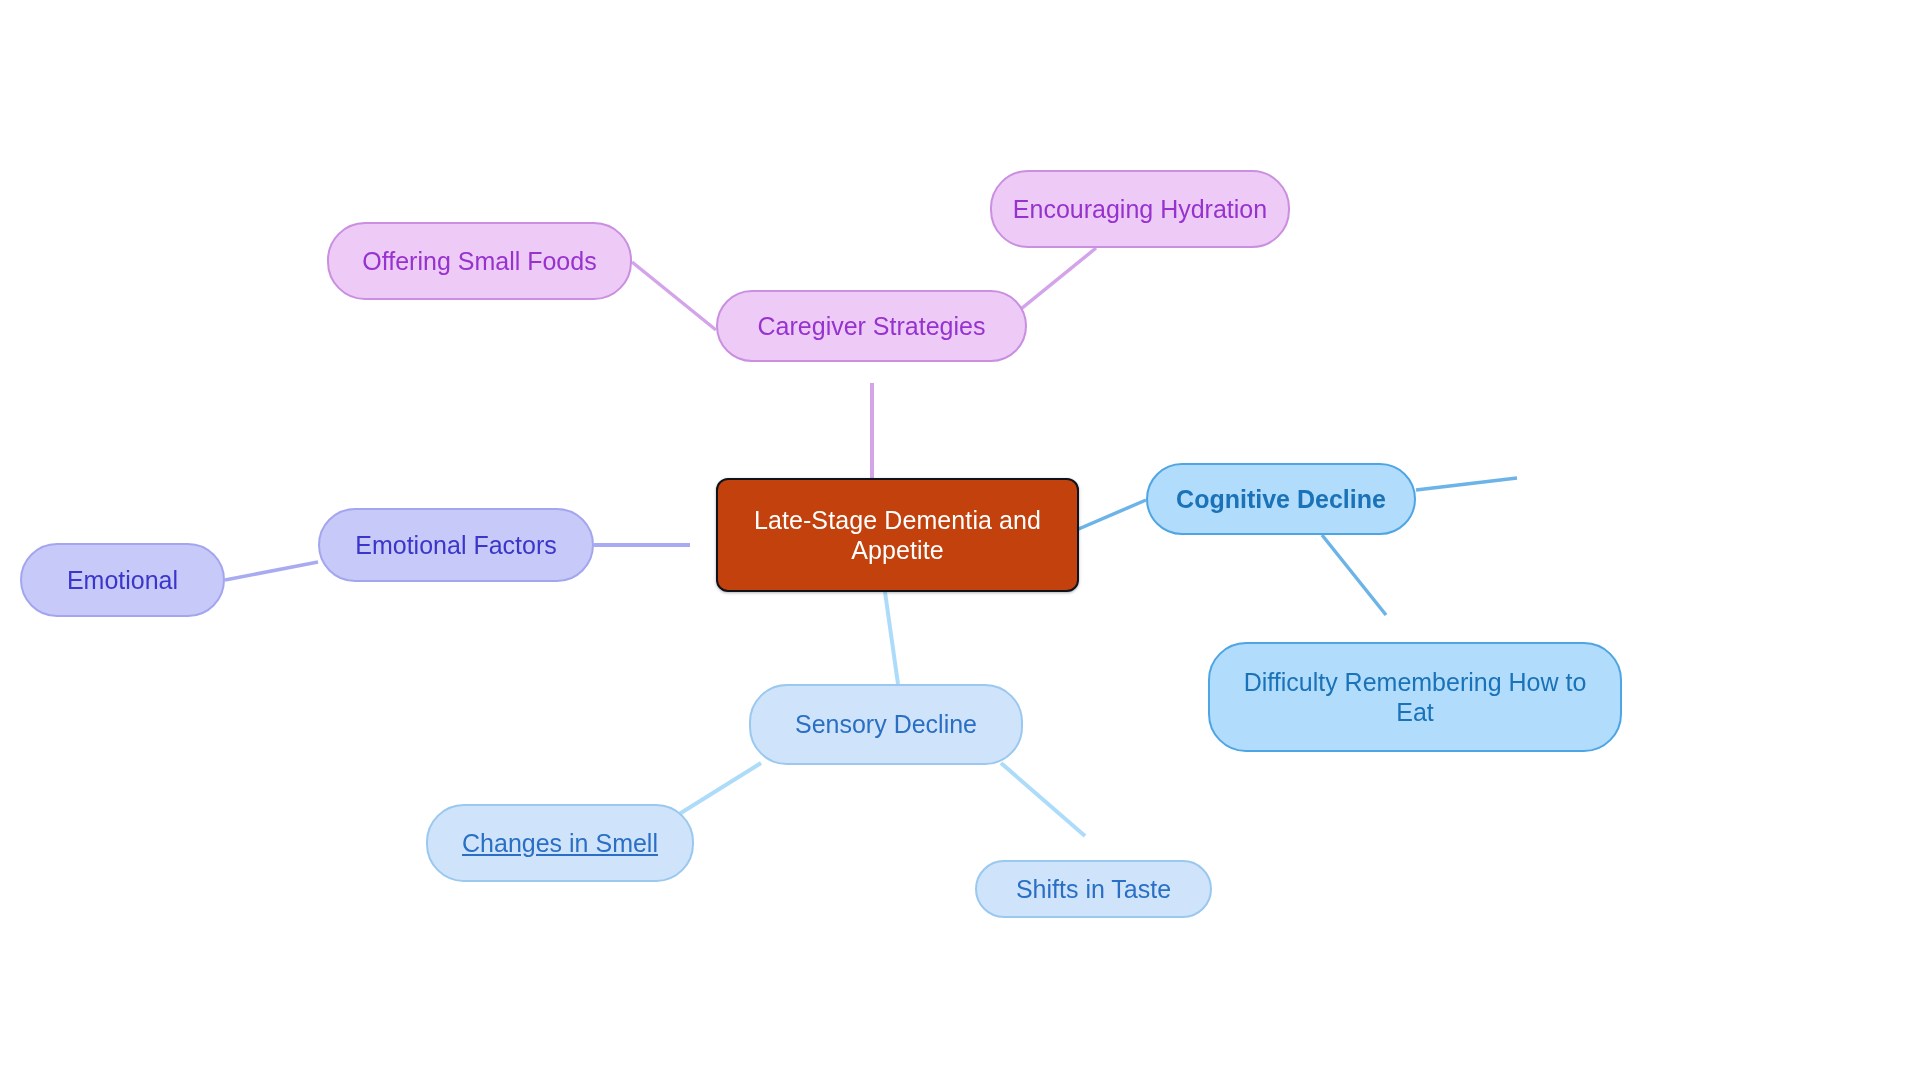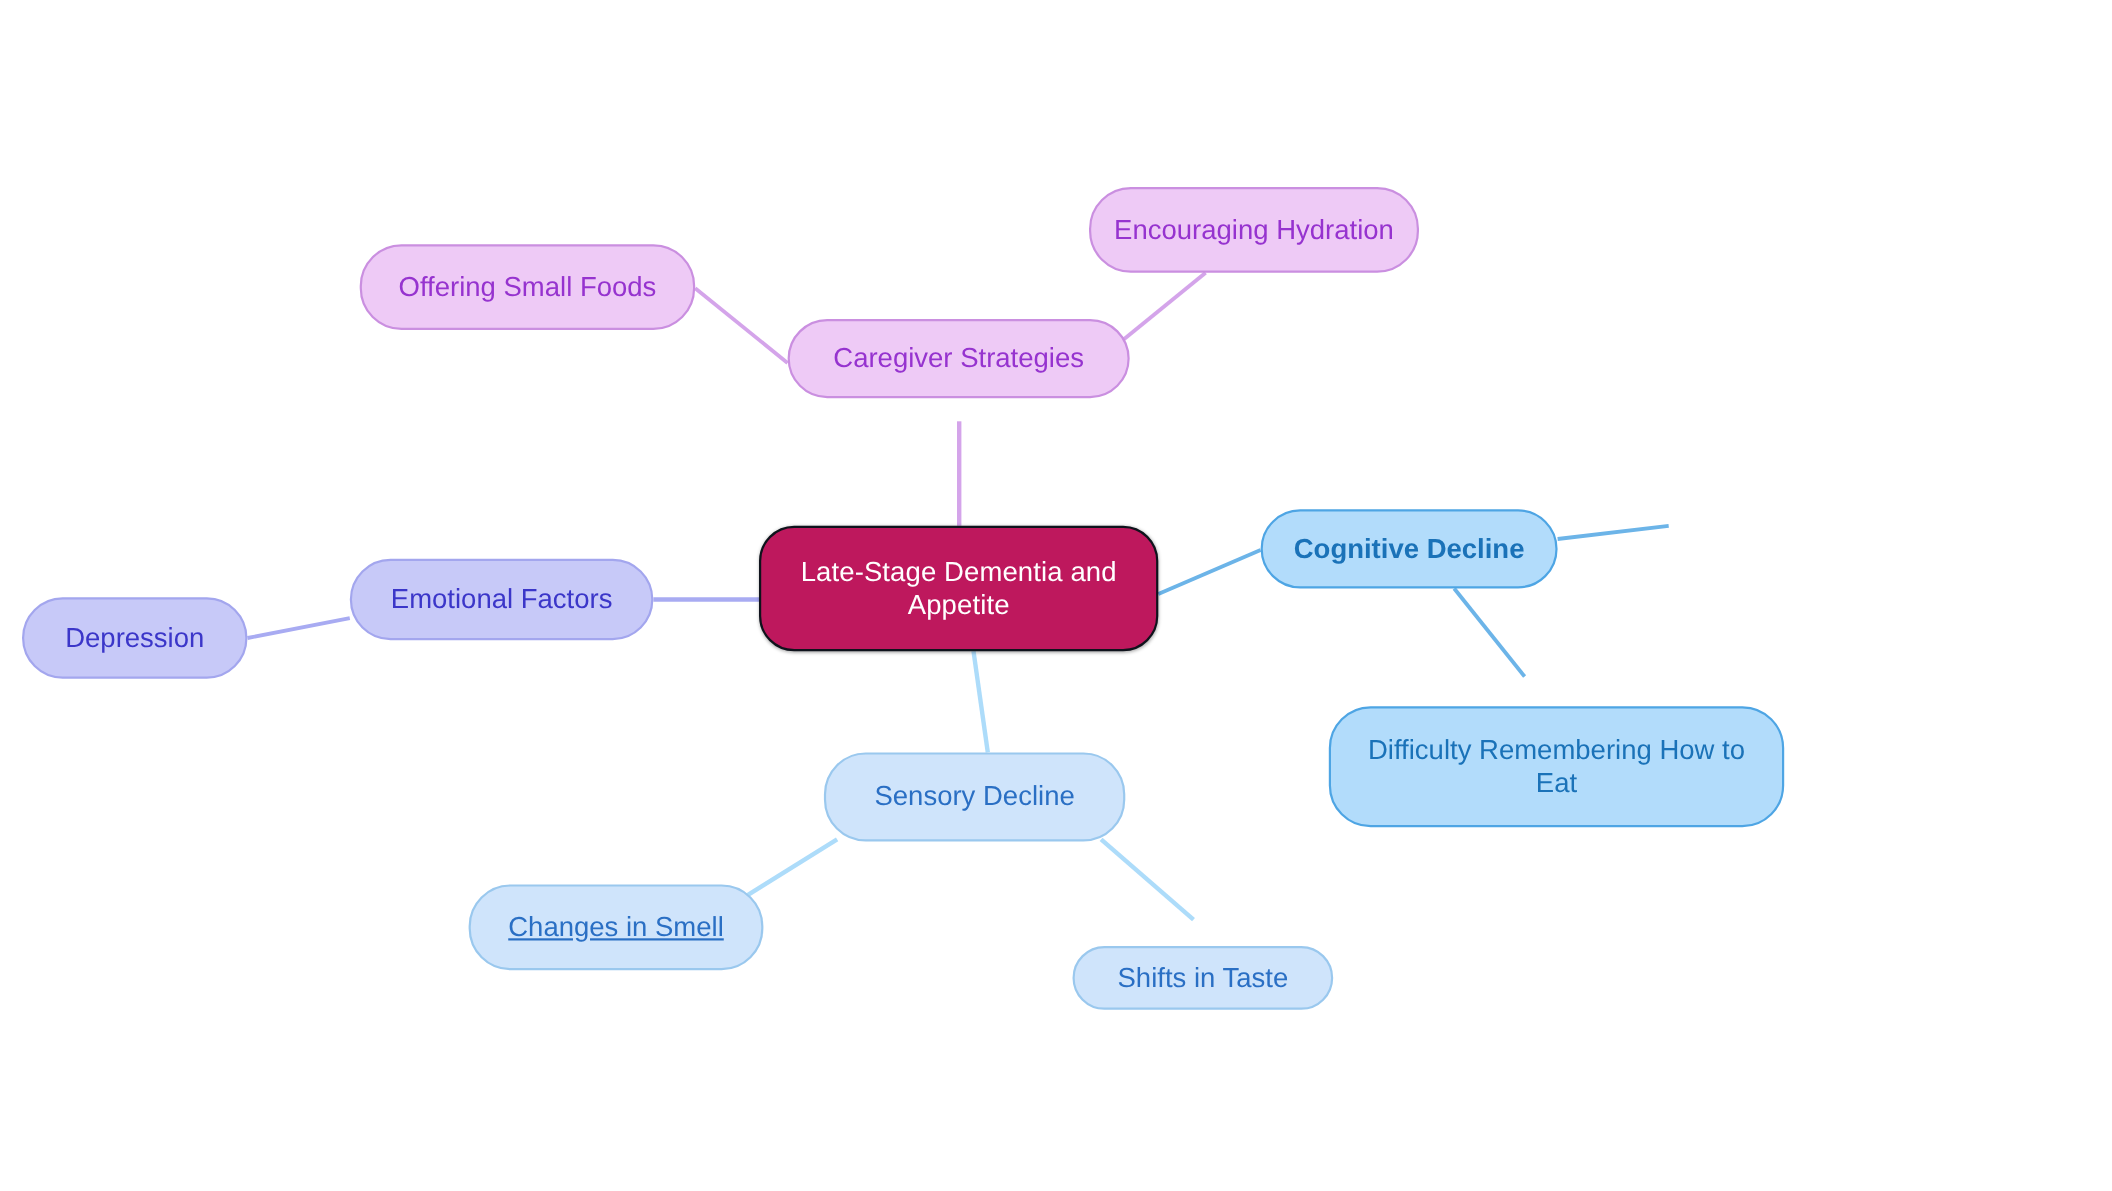--- a/index.html
+++ b/index.html
@@ -33,27 +33,28 @@
     align-items: center;
     justify-content: center;
     text-align: center;
     border-style: solid;
     border-width: 2px;
     line-height: 1.22;
     white-space: pre-line;
     padding: 6px 14px;
   }
   .node-root {
-    background: #be185d;
+    background: #c2410c;
     border-color: #0f131c;
     color: #ffffff;
-    border-radius: 32px;
+    border-radius: 12px;
     font-size: 25px;
     letter-spacing: 0.1px;
     box-shadow: 0 1px 3px rgba(0,0,0,0.30);
+    margin-left: 26px;
   }
   .node-blue-dark {
     background: #b2dcfb;
     border-color: #4ea5e4;
     color: #1a72b8;
     border-radius: 38px;
     font-size: 25px;
   }
   .node-blue-light {
     background: #cfe4fb;
@@ -111,21 +112,21 @@
 Appetite</div>
 
   <div class="node node-plum" style="left:716px; top:290px; width:311px; height:72px;">Caregiver Strategies</div>
 
   <div class="node node-plum" style="left:327px; top:222px; width:305px; height:78px;">Offering Small Foods</div>
 
   <div class="node node-periwinkle" style="left:318px; top:508px; width:276px; height:74px;">Emotional Factors</div>
 
   <div class="node node-plum" style="left:990px; top:170px; width:300px; height:78px;">Encouraging Hydration</div>
 
-  <div class="node node-periwinkle" style="left:20px; top:543px; width:205px; height:74px;">Depression</div>
+  <div class="node node-periwinkle" style="left:20px; top:543px; width:205px; height:74px;">Emotional</div>
 
   <div class="node node-blue-dark" style="left:1146px; top:463px; width:270px; height:72px;font-weight:bold;">Cognitive Decline</div>
 
 
   <div class="node node-blue-dark" style="left:1208px; top:642px; width:414px; height:110px;">Difficulty Remembering How to
 Eat</div>
 
   <div class="node node-blue-light" style="left:749px; top:684px; width:274px; height:81px;">Sensory Decline</div>
 
   <div class="node node-blue-light" style="left:426px; top:804px; width:268px; height:78px;text-decoration:underline;">Changes in Smell</div>

